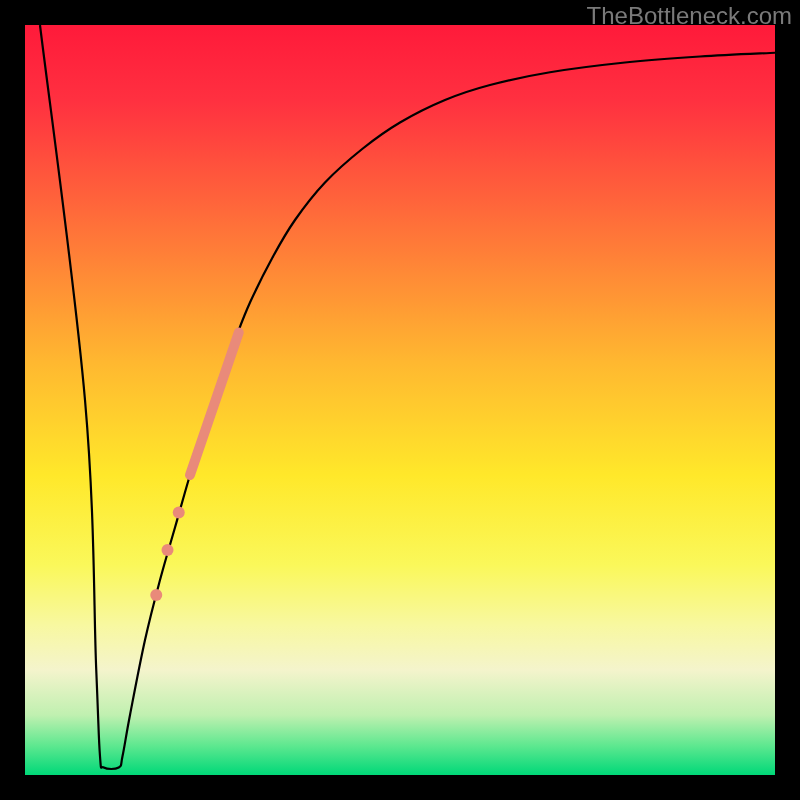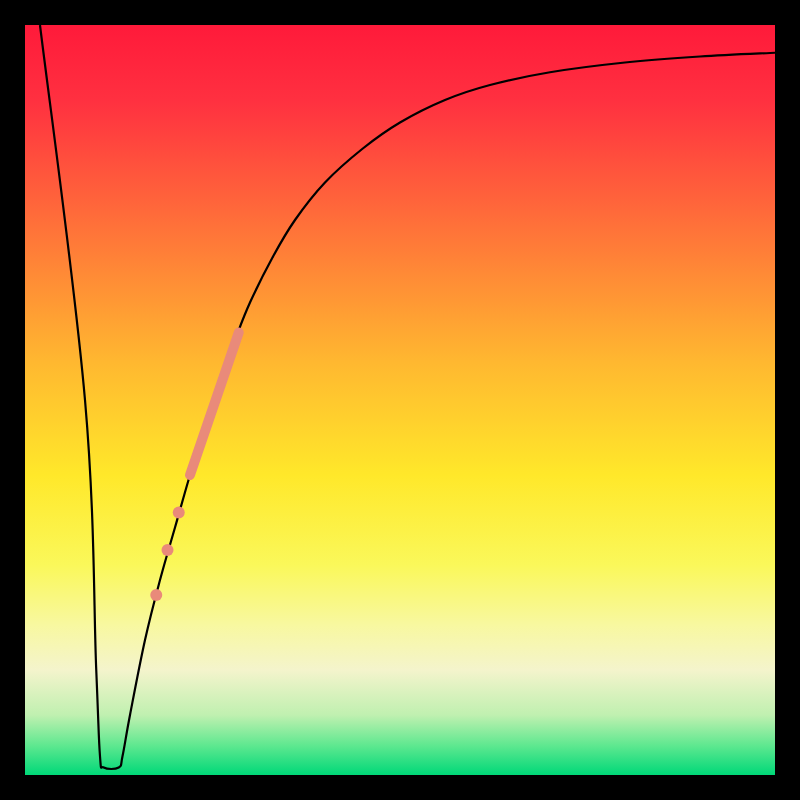--- a/index.html
+++ b/index.html
@@ -6,20 +6,21 @@
   body { width: 800px; height: 800px; position: relative; font-family: Arial, sans-serif; }
   .container { width: 800px; height: 800px; position: relative; background: #000; }
   .plot-area { position: absolute; left: 25px; top: 25px; width: 750px; height: 750px; }
   .watermark { position: absolute; top: 2px; right: 8px; color: #7a7a7a; font-size: 24px; font-weight: 500; z-index: 10; }
   svg { display: block; }
 </style>
 </head>
 <body>
 
 <div class="container">
+  <div class="watermark">TheBottleneck.com</div>
   <div class="plot-area">
     <svg id="chart-svg" width="750" height="750" viewBox="0 0 750 750">
       <defs>
         <linearGradient id="bg-grad" x1="0" y1="0" x2="0" y2="1">
             <stop offset="0%" stop-color="#ff1a3a"></stop>
             <stop offset="10%" stop-color="#ff3040"></stop>
             <stop offset="25%" stop-color="#ff6a3a"></stop>
             <stop offset="45%" stop-color="#ffb830"></stop>
             <stop offset="60%" stop-color="#ffe82a"></stop>
             <stop offset="72%" stop-color="#faf85a"></stop>

